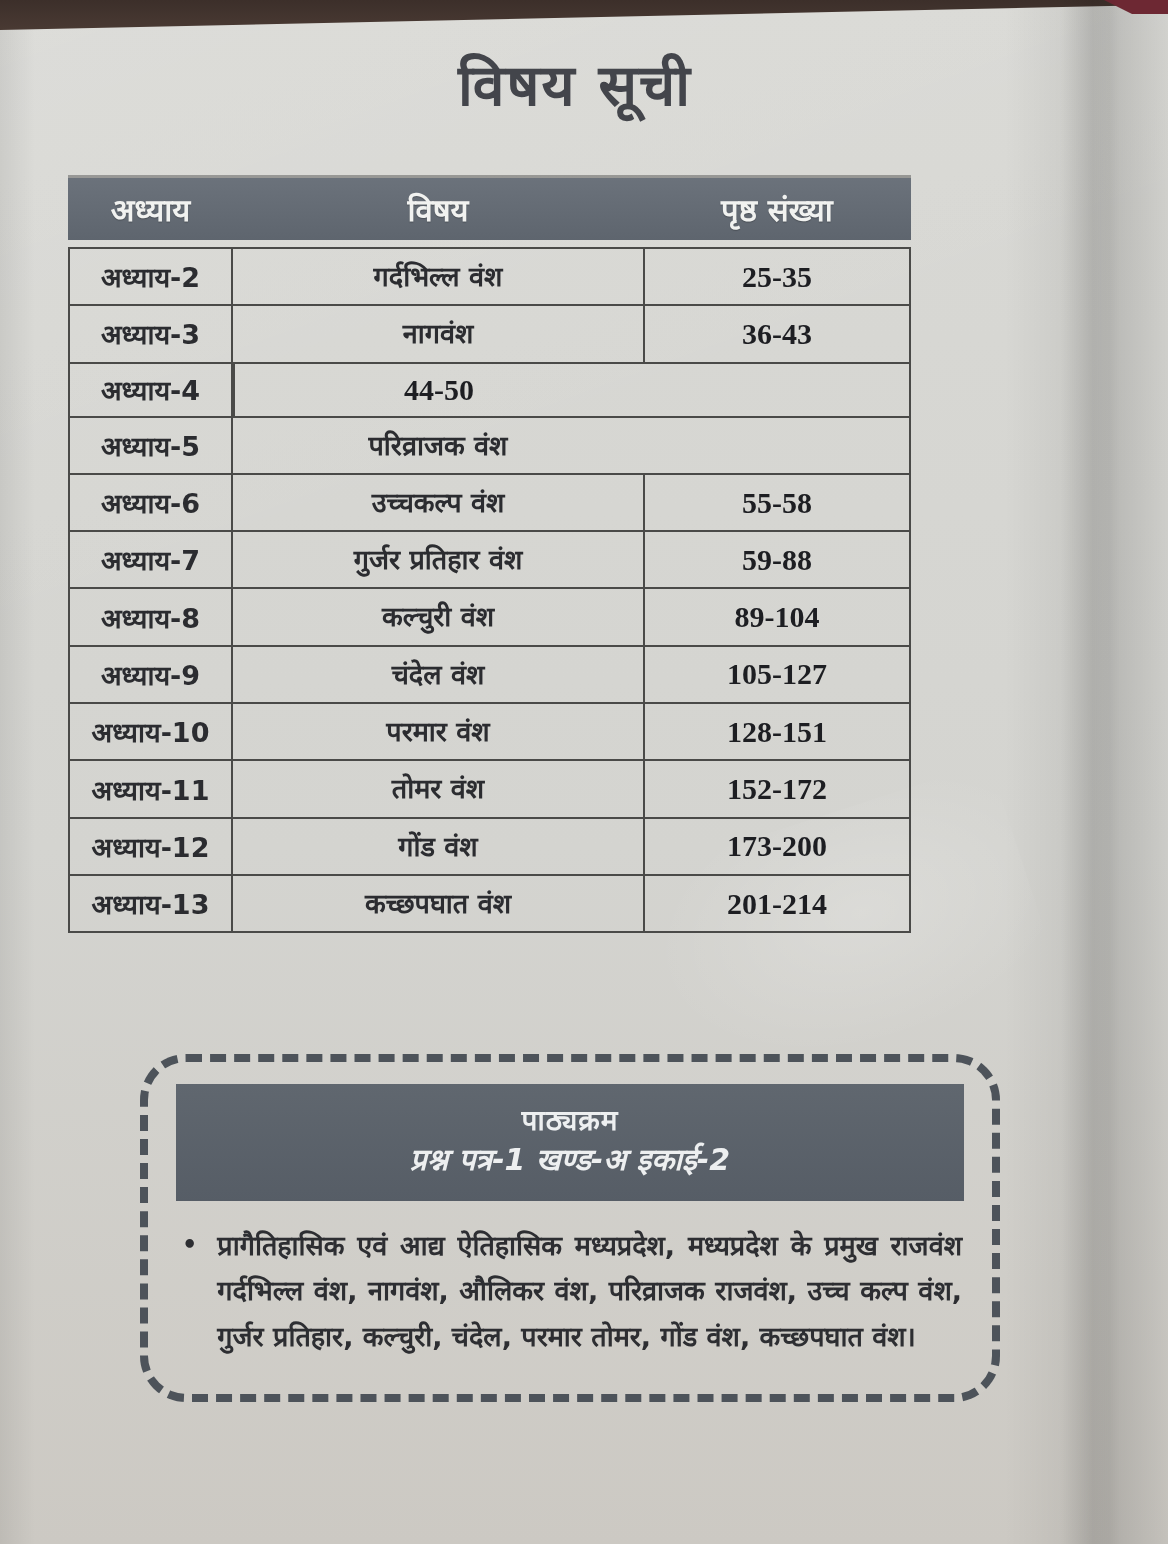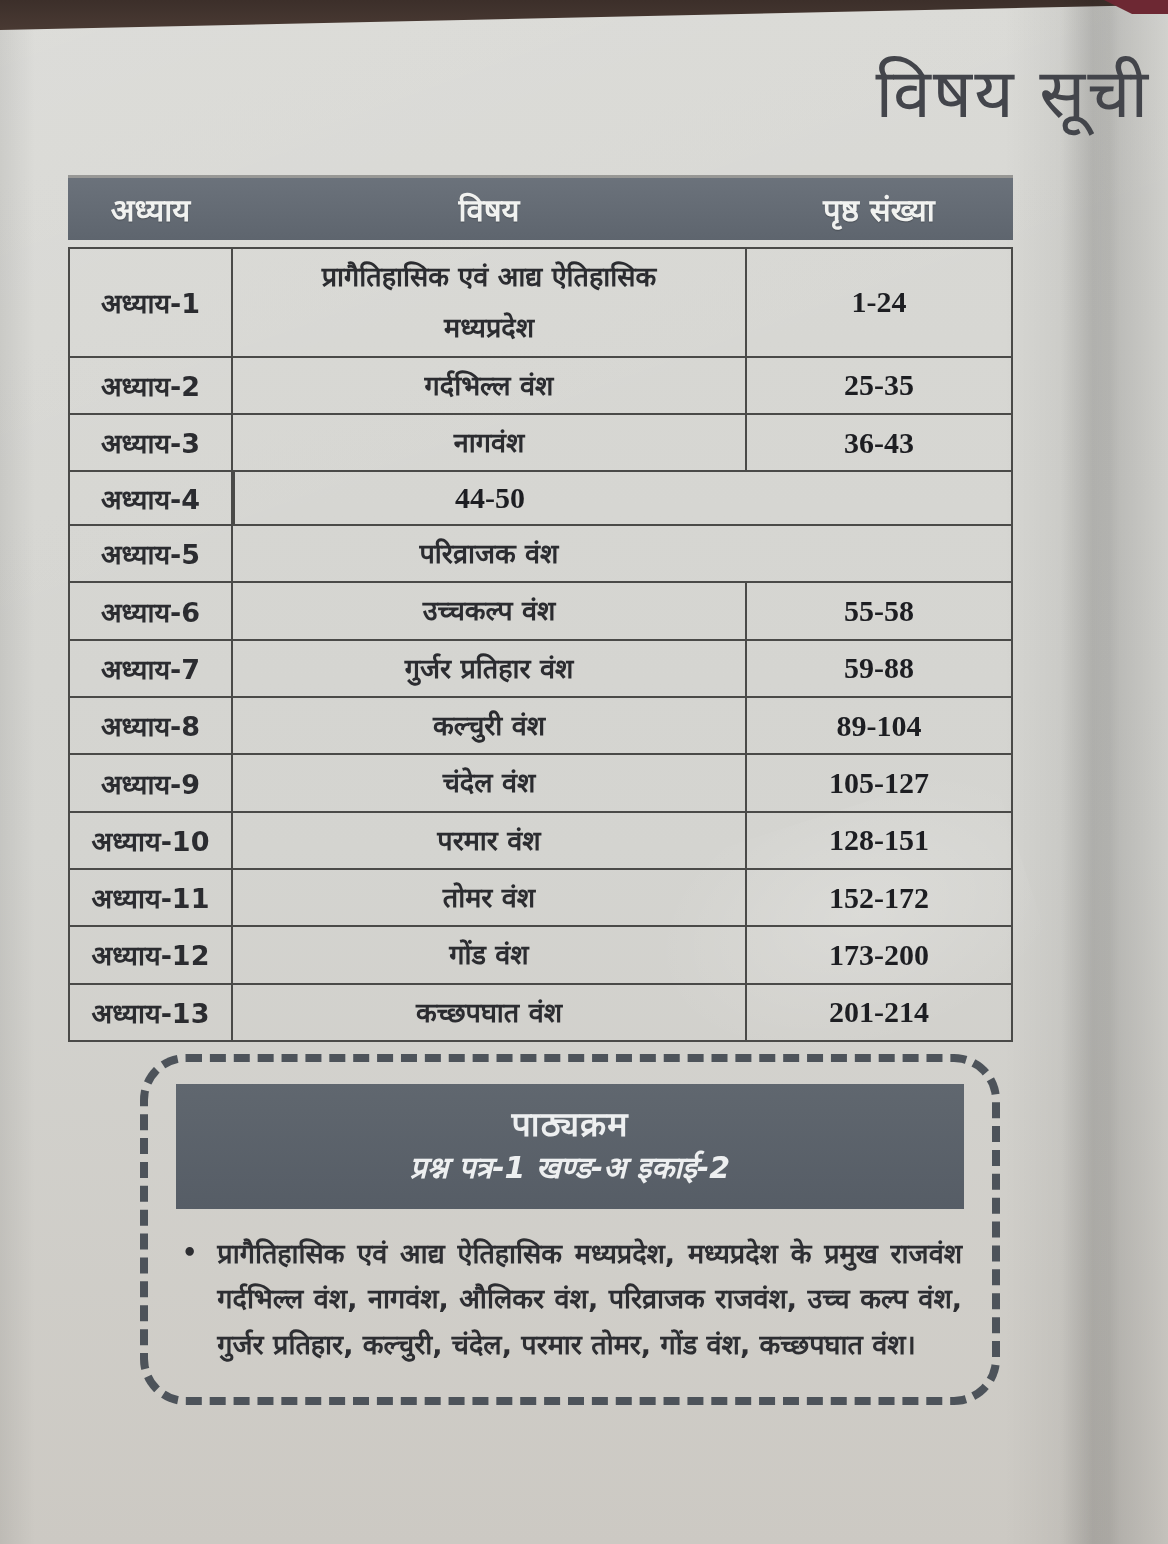--- a/index.html
+++ b/index.html
@@ -36,26 +36,26 @@
     background:linear-gradient(90deg,rgba(0,0,0,0) 0,rgba(0,0,0,.08) 55%,rgba(0,0,0,0) 100%);
   }
   .crease.mid{
     left:620px;top:820px;width:420px;height:260px;
     background:radial-gradient(ellipse at 60% 40%,rgba(255,255,255,.18),rgba(0,0,0,0) 60%);
     transform:rotate(-18deg);
   }
   
   .page-title{
     position:absolute;left:0;top:44px;width:1150px;
-    text-align:right;
-    font-size:68px;font-weight:normal;color:#43454b;
+    text-align:center;
+    font-size:57px;font-weight:bold;color:#43454b;
     letter-spacing:2px;
   }
   
-  .toc{position:absolute;left:68px;top:178px;width:945px;}
+  .toc{position:absolute;left:68px;top:178px;width:843px;}
   .toc-head{
     display:grid;grid-template-columns:165px 1fr 268px;
     align-items:center;
     background:linear-gradient(180deg,#6b727b,#5e656e);
     height:62px;
     box-shadow:0 -3px 0 rgba(30,30,30,.35);
   }
   .toc-head .hcell{
     text-align:center;color:#f1f2f0;font-size:31px;font-weight:bold;
     text-shadow:0 1px 1px rgba(0,0,0,.25);
@@ -92,21 +92,21 @@
     min-height:348px;
     background:rgba(255,255,255,.03);
   }
   .syl-bar{
     background:linear-gradient(180deg,#60676f,#565d66);
     color:#edeff0;
     text-align:center;
     padding:16px 10px 22px;
     margin:0 4px;
   }
-  .syl-heading{font-size:34px;font-weight:bold;letter-spacing:1px;}
+  .syl-heading{font-size:28px;font-weight:bold;letter-spacing:1px;}
   .syl-subheading{font-size:30px;font-weight:bold;font-style:italic;}
   .syl-point{
     display:flex;gap:20px;
     margin:22px 6px 0 10px;
     font-size:27px;font-weight:600;color:#2d2e32;
     line-height:1.68;text-align:justify;
   }
   .bullet-dot{flex:0 0 auto;font-size:24px;line-height:1.9;color:#2d2e32;}
 </style>
 </head>
@@ -120,26 +120,20 @@
 
   <div class="page-title">विषय सूची</div>
 
   <div class="toc">
     <div class="toc-head">
       <div class="hcell">अध्याय</div>
       <div class="hcell">विषय</div>
       <div class="hcell">पृष्ठ संख्या</div>
     </div>
     <div class="toc-body">
-  <div class="t-row">
-    <div class="t-cell chapter">अध्याय-1</div>
-    <div class="t-cell topic">प्रागैतिहासिक एवं आद्य ऐतिहासिक
-मध्यप्रदेश</div>
-    <div class="t-cell pages">1-24</div>
-  </div>
 
   <div class="t-row">
     <div class="t-cell chapter">अध्याय-2</div>
     <div class="t-cell topic">गर्दभिल्ल वंश</div>
     <div class="t-cell pages">25-35</div>
   </div>
 
   <div class="t-row">
     <div class="t-cell chapter">अध्याय-3</div>
     <div class="t-cell topic">नागवंश</div>

